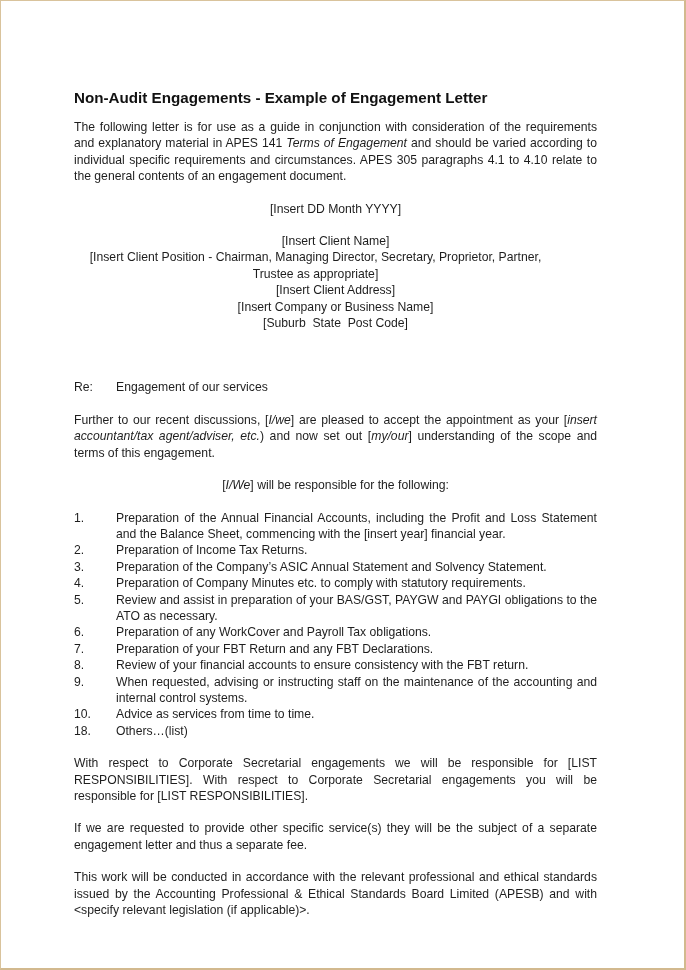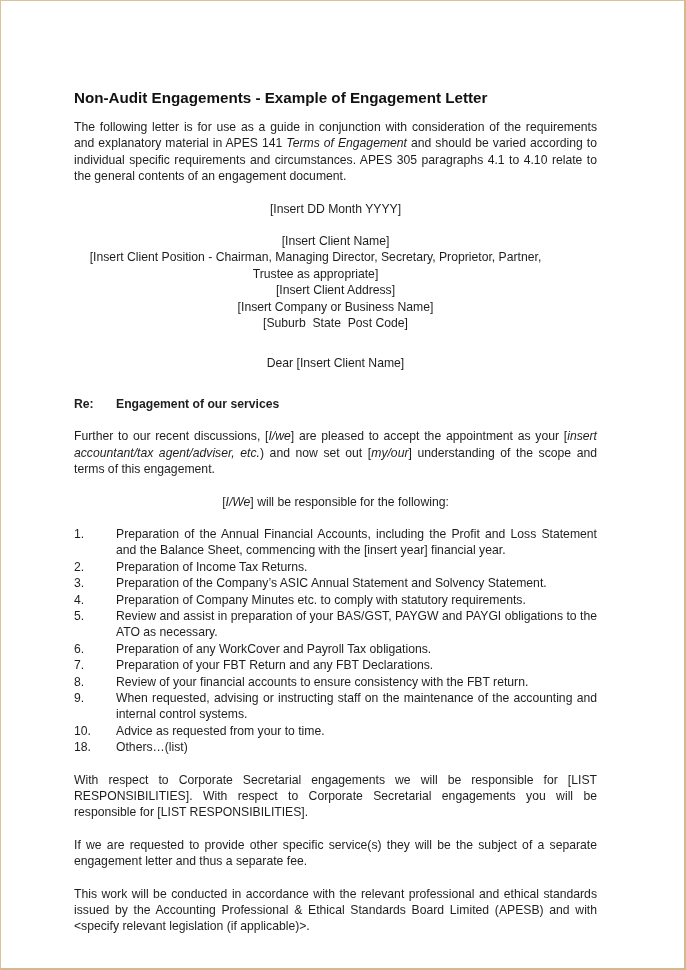--- a/index.html
+++ b/index.html
@@ -24,21 +24,21 @@
     position: absolute; left: 74px; top: 45px; width: 523px;
     font-size: 12.2px; line-height: 16.4px; margin-top: 44px;
   }
   h1 {
     font-size: 15.2px; font-weight: bold; margin: 0 0 12px 0; line-height: 18px;
     color: #111;
   }
   p { margin: 0; text-align: justify; }
   .gap { height: 16px; }
   .gap-lg { height: 24px; }
-  .re { font-weight: bold; display: flex; margin-top: 0; }
+  .re { font-weight: normal; display: flex; margin-top: 0; }
   .re .re-label { width: 42px; }
   ol.tasks { list-style: none; margin: 0; padding: 0; }
   ol.tasks li { display: flex; }
   ol.tasks li .num { width: 42px; flex: none; }
   ol.tasks li .txt { flex: 1; text-align: justify; }
   .nojust { text-align: center; }
 </style>
 </head>
 <body>
 
@@ -55,21 +55,20 @@
 
   <div>
     <p class="nojust">[Insert Client Name]</p>
     <p class="nojust" style="padding-right:40px">[Insert Client Position - Chairman, Managing Director, Secretary, Proprietor, Partner, Trustee as appropriate]</p>
     <p class="nojust">[Insert Client Address]</p>
     <p class="nojust">[Insert Company or Business Name]</p>
     <p class="nojust" style="white-space:pre">[Suburb  State  Post Code]</p>
   </div>
 
   <div class="gap-lg"></div>
-  <p class="nojust">Dear [Insert Client Name]</p>
   <div class="gap-lg"></div>
 
   <div class="re">
     <span class="re-label">Re:</span>
     <span>Engagement of our services</span>
   </div>
 
   <div class="gap"></div>
   <p><span>Further to our recent discussions, [</span><em>I/we</em><span>] are pleased to accept the appointment as your [</span><em>insert accountant/tax agent/adviser, etc.</em><span>) and now set out [</span><em>my/our</em><span>] understanding of the scope and terms of this engagement.</span></p>
 
@@ -109,21 +108,21 @@
     <li>
         <span class="num">8.</span>
         <span class="txt">Review of your financial accounts to ensure consistency with the FBT return.</span>
       </li>
     <li>
         <span class="num">9.</span>
         <span class="txt">When requested, advising or instructing staff on the maintenance of the accounting and internal control systems.</span>
       </li>
     <li>
         <span class="num">10.</span>
-        <span class="txt">Advice as requested from your to time.</span>
+        <span class="txt">Advice as services from time to time.</span>
       </li>
     <li>
         <span class="num">18.</span>
         <span class="txt">Others…(list)</span>
       </li>
   </ol>
 
   <div class="gap"></div>
   <p>With respect to Corporate Secretarial engagements we will be responsible for [LIST RESPONSIBILITIES]. With respect to Corporate Secretarial engagements you will be responsible for [LIST RESPONSIBILITIES].</p>
   <div class="gap"></div>

